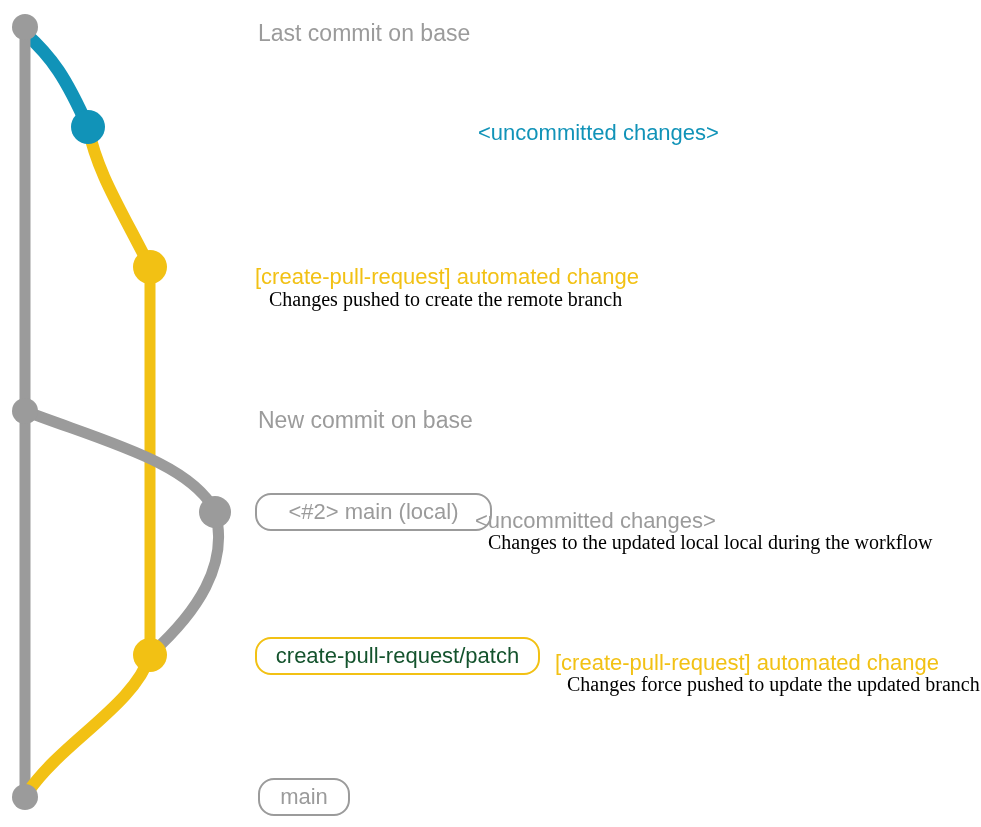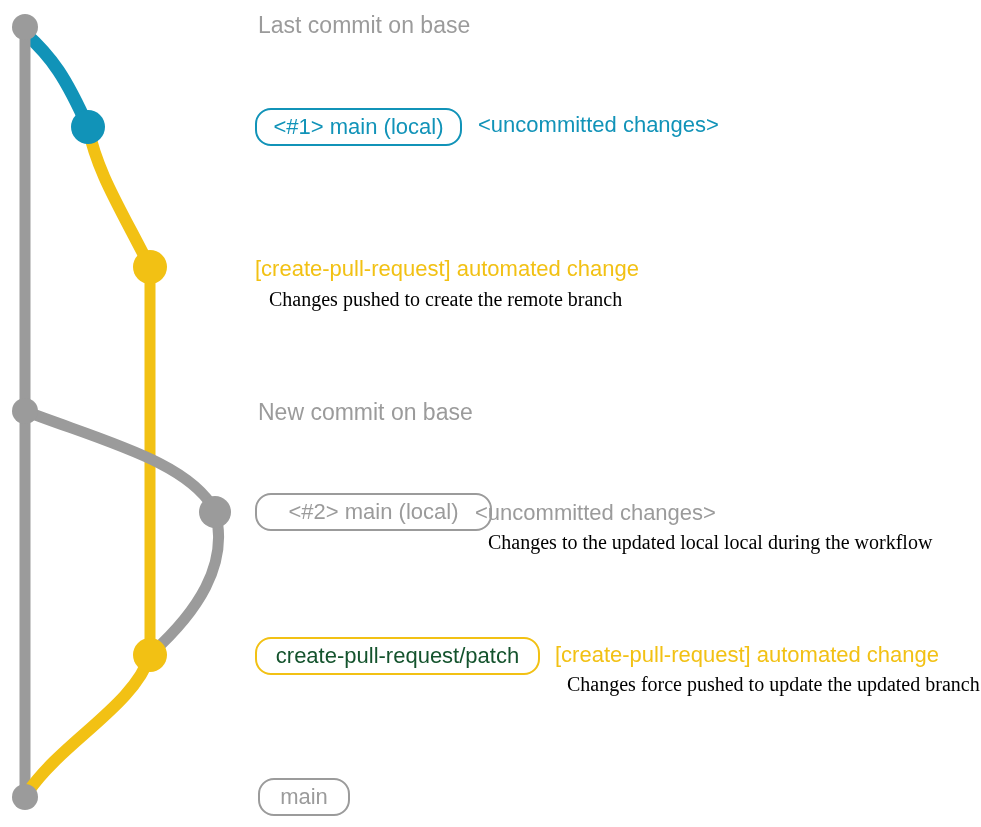--- a/index.html
+++ b/index.html
@@ -1,19 +1,19 @@
 <!DOCTYPE html>
 <html><head>
 <meta charset="utf-8">
 <style>
   html,body{margin:0;padding:0;background:#ffffff;}
   .canvas{position:relative;width:981px;height:827px;background:#ffffff;overflow:hidden;
           font-family:"Liberation Sans",sans-serif;}
   .graph-svg{position:absolute;left:0;top:0;}
-  .t{position:absolute;white-space:nowrap;font-family:"Liberation Sans",sans-serif;}
+  .t{position:absolute;white-space:nowrap;font-family:"Liberation Sans",sans-serif;margin-top:8px;}
   .gray{color:#9b9b9b;}
   .blue{color:#1193b8;}
   .yellow{color:#f2c114;}
   .title{font-size:23px;}
   .label{font-size:22px;}
   .desc{position:absolute;white-space:nowrap;font-family:"Liberation Serif",serif;
         font-size:20px;color:#000000;}
   .badge{position:absolute;box-sizing:border-box;height:38px;border:2px solid;
          border-radius:16px;font-size:22px;display:flex;align-items:center;
          justify-content:center;white-space:nowrap;background:#ffffff;
@@ -47,21 +47,20 @@
     <circle cx="88" cy="127" r="17" fill="#1193b8"></circle>
     <circle cx="150" cy="267" r="17" fill="#f2c114"></circle>
     <circle cx="25" cy="411" r="13" fill="#9b9b9b"></circle>
     <circle cx="215" cy="512" r="16" fill="#9b9b9b"></circle>
     <circle cx="150" cy="655" r="17" fill="#f2c114"></circle>
     <circle cx="25" cy="797" r="13" fill="#9b9b9b"></circle>
   </svg>
 
   <span class="t title gray" style="left:258px;top:12px">Last commit on base</span>
 
-  <span class="badge blue" style="left:255px;top:108px;width:207px">&lt;#1&gt; main (local)</span>
   <span class="t label blue" style="left:478px;top:112px">&lt;uncommitted changes&gt;</span>
 
   <span class="t label yellow" style="left:255px;top:256px">[create-pull-request] automated change</span>
   <span class="desc" style="left:269px;top:288px">Changes pushed to create the remote branch</span>
 
   <span class="t title gray" style="left:258px;top:399px">New commit on base</span>
 
   <span class="badge gray" style="left:255px;top:493px;width:237px">&lt;#2&gt; main (local)</span>
   <span class="t label gray" style="left:475px;top:500px">&lt;uncommitted changes&gt;</span>
   <span class="desc" style="left:488px;top:531px">Changes to the updated local local during the workflow</span>

